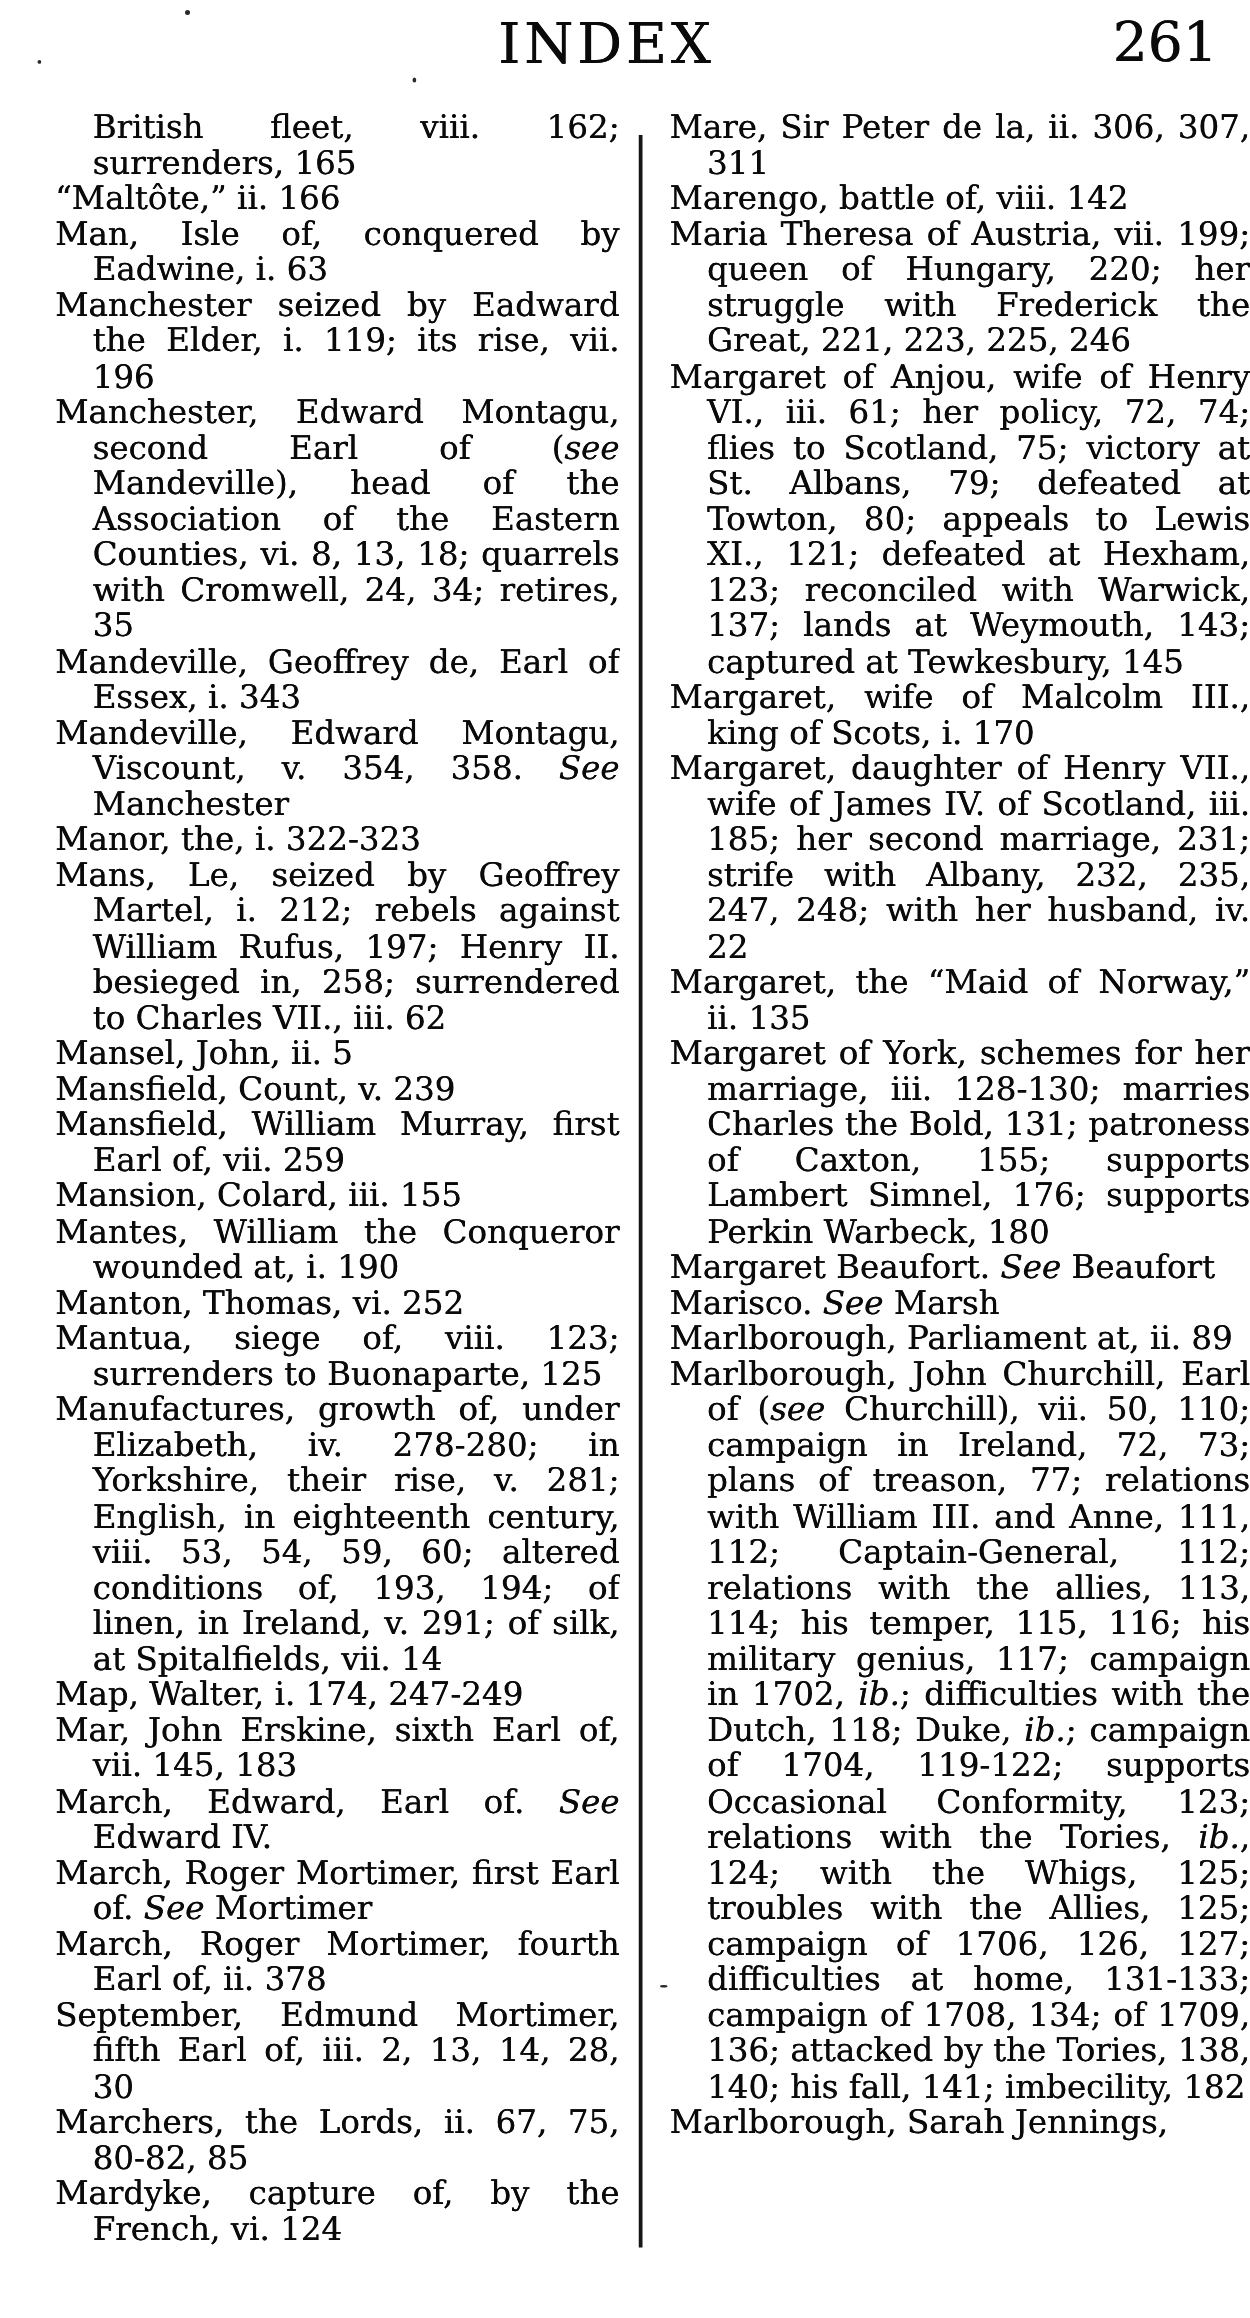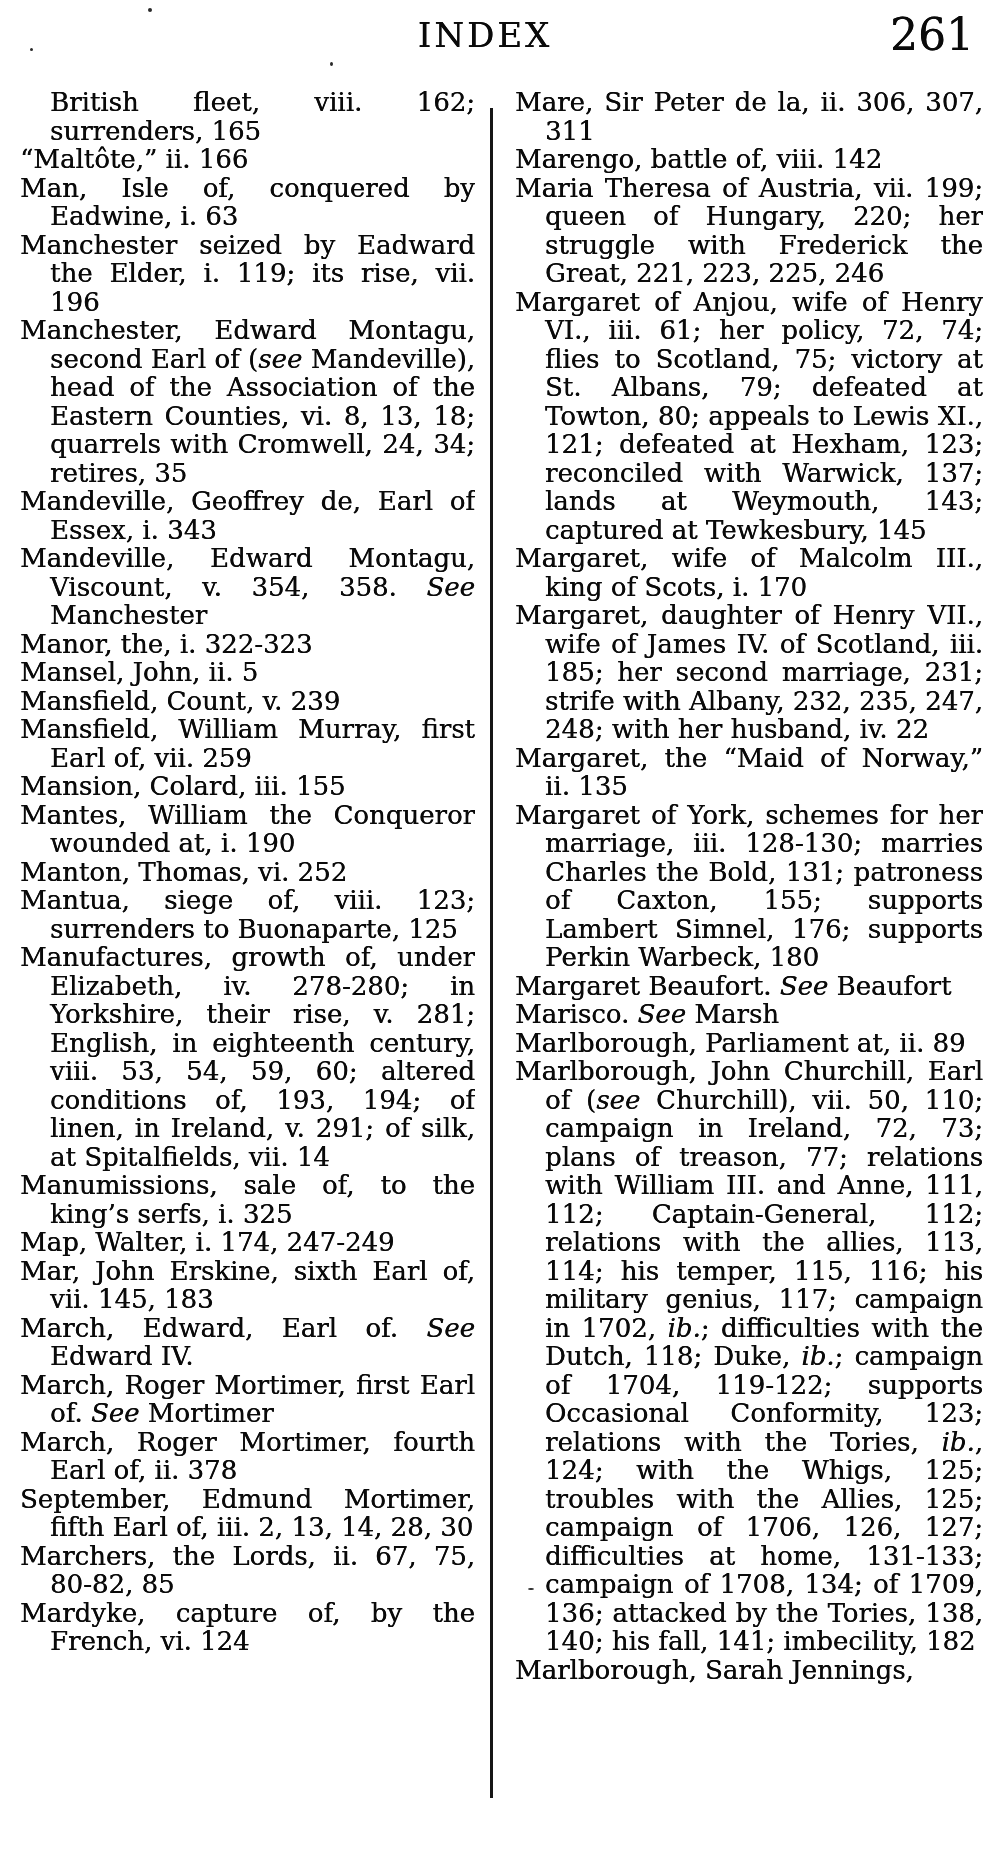--- a/index.html
+++ b/index.html
@@ -20,21 +20,21 @@
   .header {
     position: relative;
     height: 60px;
   }
   .running-title {
     position: absolute;
     left: 0;
     right: 30px;
     top: 16px;
     text-align: center;
-    font-size: 34px;
+    font-size: 45px;
     letter-spacing: 3px;
     line-height: 38px;
   }
   .page-number {
     position: absolute;
     right: 26px;
     top: 16px;
     font-size: 44px;
     line-height: 38px;
   }
@@ -43,20 +43,21 @@
     margin-top: 28px;
     padding-left: 20px;
     height: 1760px;
   }
   .col {
     font-size: 26px;
     line-height: 28.5px;
     text-align: justify;
     overflow: hidden;
     hyphens: auto;
+    margin-left: 24px;
     -webkit-hyphens: auto;
   }
   .col-left  { width: 455px; }
   .divider {
     width: 3px;
     background: #161616;
     margin-left: 15px;
     margin-top: 20px;
     height: 1690px;
   }
@@ -98,29 +99,29 @@
   <div class="columns">
     <div class="col col-left" id="col-left">
         <p class="entry cont">British fleet, viii. 162; surrenders, 165</p>
         <p class="entry">“Maltôte,” ii. 166</p>
         <p class="entry">Man, Isle of, conquered by Eadwine, i. 63</p>
         <p class="entry">Manchester seized by Eadward the Elder, i. 119; its rise, vii. 196</p>
         <p class="entry">Manchester, Edward Montagu, second Earl of (<i>see</i> Mandeville), head of the Association of the Eastern Counties, vi. 8, 13, 18; quarrels with Cromwell, 24, 34; retires, 35</p>
         <p class="entry">Mandeville, Geoffrey de, Earl of Essex, i. 343</p>
         <p class="entry">Mandeville, Edward Montagu, Viscount, v. 354, 358. <i>See</i> Manchester</p>
         <p class="entry">Manor, the, i. 322-323</p>
+        <p class="entry">Mans, Le, seized by Geoffrey Martel, i. 212; rebels against William Rufus, 197; Henry II. besieged in, 258; surrendered to Charles VII., iii. 62</p>
         <p class="entry">Mansel, John, ii. 5</p>
         <p class="entry">Mansfield, Count, v. 239</p>
         <p class="entry">Mansfield, William Murray, first Earl of, vii. 259</p>
         <p class="entry">Mansion, Colard, iii. 155</p>
         <p class="entry">Mantes, William the Conqueror wounded at, i. 190</p>
         <p class="entry">Manton, Thomas, vi. 252</p>
         <p class="entry">Mantua, siege of, viii. 123; surrenders to Buonaparte, 125</p>
         <p class="entry">Manufactures, growth of, under Elizabeth, iv. 278-280; in Yorkshire, their rise, v. 281; English, in eighteenth century, viii. 53, 54, 59, 60; altered conditions of, 193, 194; of linen, in Ireland, v. 291; of silk, at Spitalfields, vii. 14</p>
-        <p class="entry">Manumissions, sale of, to the king’s serfs, i. 325</p>
         <p class="entry">Map, Walter, i. 174, 247-249</p>
         <p class="entry">Mar, John Erskine, sixth Earl of, vii. 145, 183</p>
         <p class="entry">March, Edward, Earl of. <i>See</i> Edward IV.</p>
         <p class="entry">March, Roger Mortimer, first Earl of. <i>See</i> Mortimer</p>
         <p class="entry">March, Roger Mortimer, fourth Earl of, ii. 378</p>
         <p class="entry">September, Edmund Mortimer, fifth Earl of, iii. 2, 13, 14, 28, 30</p>
         <p class="entry">Marchers, the Lords, ii. 67, 75, 80-82, 85</p>
         <p class="entry">Mardyke, capture of, by the French, vi. 124</p>
       </div>
     <div class="divider"></div>

